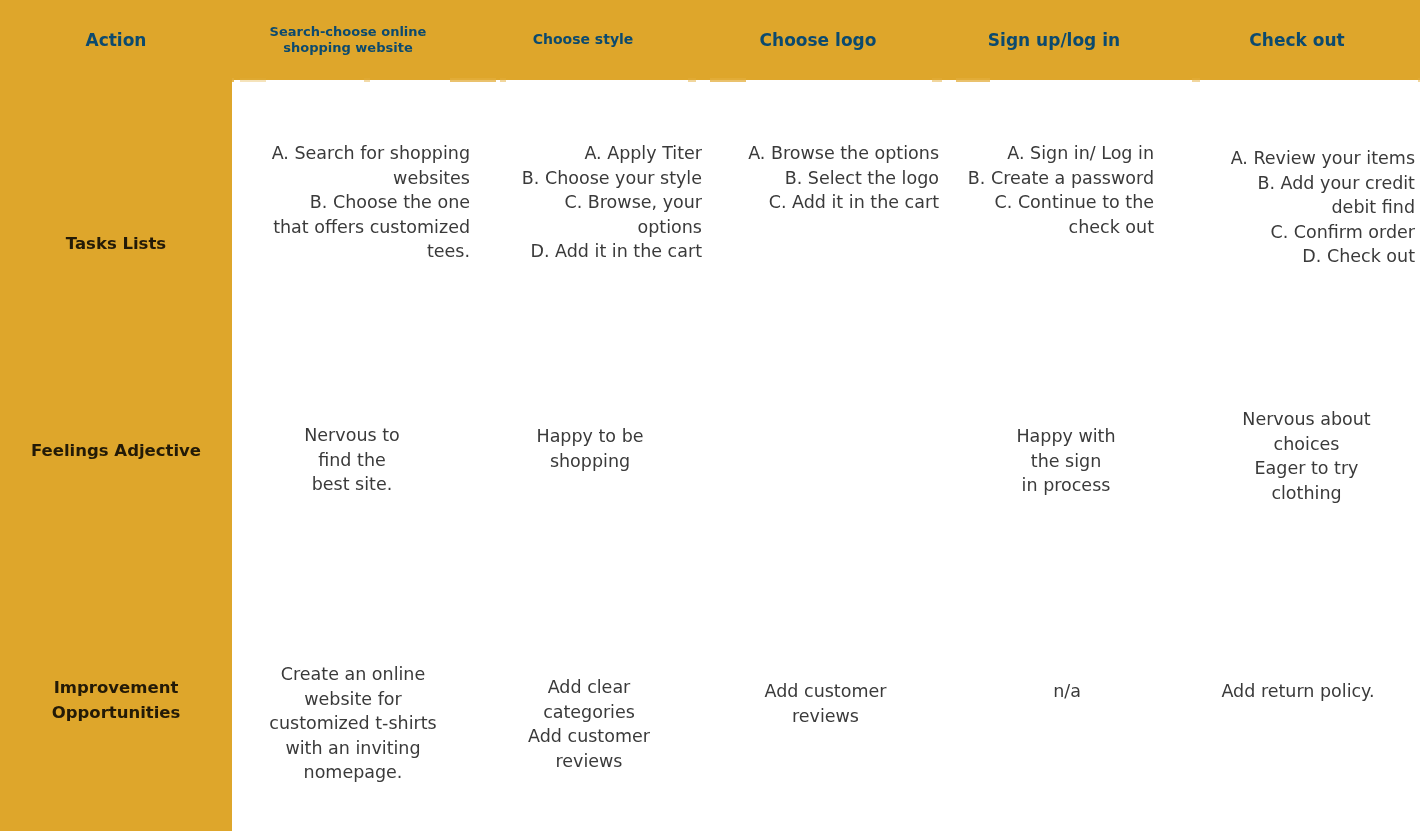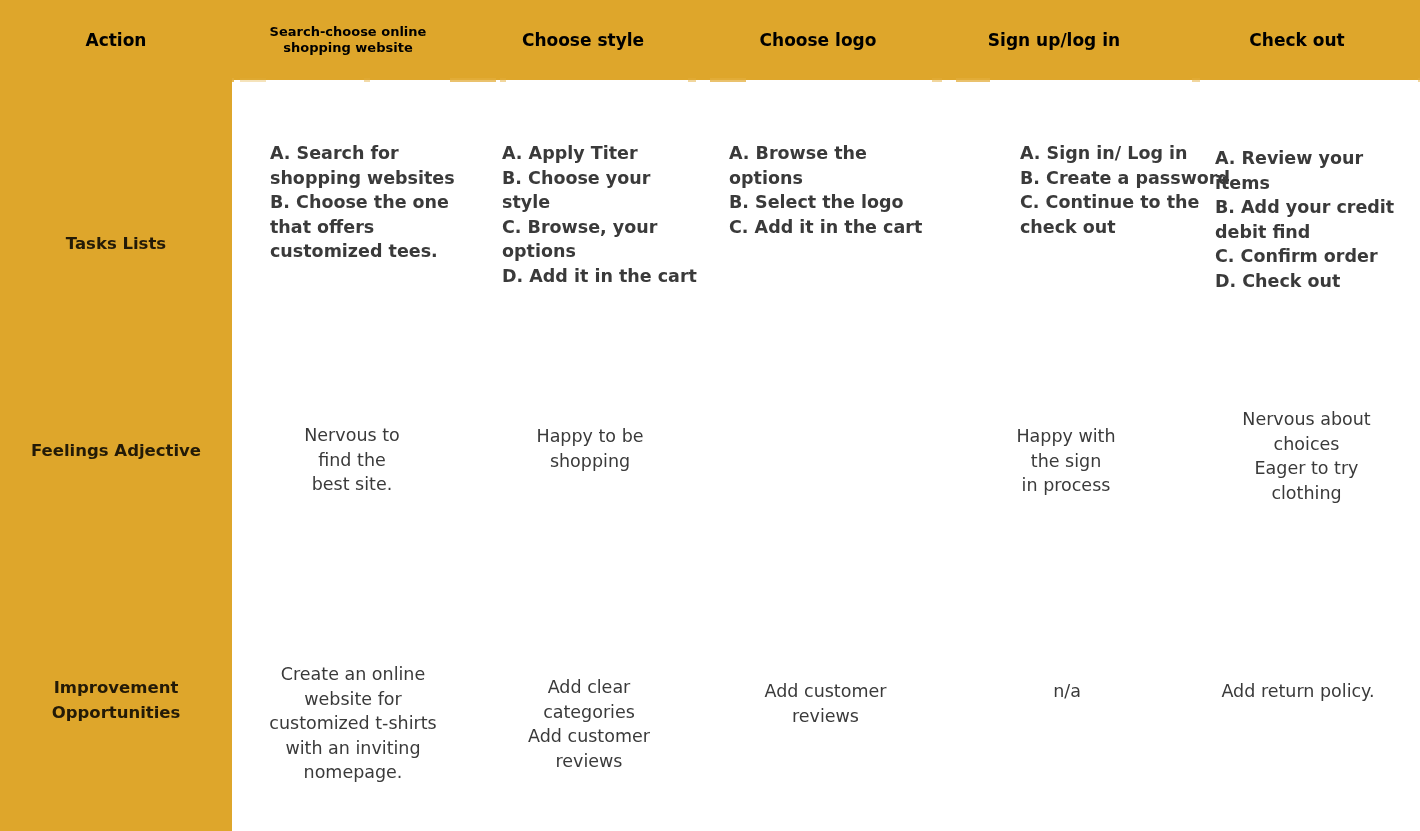--- a/index.html
+++ b/index.html
@@ -84,29 +84,29 @@
     width: 1420px;
     height: 80px;
     display: flex;
     z-index: 5;
   }
   .header-cell {
     display: flex;
     align-items: center;
     justify-content: center;
     text-align: center;
-    color: #000000;
+    color: #0c4a6e;
     font-weight: bold;
     line-height: 1.22;
     padding: 0 6px;
     box-sizing: border-box;
   }
   .header-cell.rowaxis { width: 232px; font-size: 17px; }
   .header-cell.c0 { width: 232px; font-size: 13px; }
-  .header-cell.c1 { width: 238px; font-size: 17px; }
+  .header-cell.c1 { width: 238px; font-size: 14px; }
   .header-cell.c2 { width: 232px; font-size: 17px; text-align: right; }
   .header-cell.c3 { width: 240px; font-size: 17px; }
   .header-cell.c4 { width: 246px; font-size: 17px; }
 
   
   .row-label {
     position: absolute;
     left: 0;
     width: 232px;
     text-align: center;
@@ -122,28 +122,28 @@
 
   
   .cell {
     position: absolute;
     color: #3a3a3a;
     font-size: 17.5px;
     line-height: 1.40;
     white-space: pre-line;
     z-index: 6;
   }
-  .cell.left   { text-align: left; font-weight: bold; }
+  .cell.left   { text-align: right; }
   .cell.center { text-align: center; }
 
   
   #cell-0-0 { left: 270px; top: 141px; width: 200px; }
   #cell-0-1 { left: 502px; top: 141px; width: 200px; }
   #cell-0-2 { left: 729px; top: 141px; width: 210px; }
-  #cell-0-3 { left: 1020px; top: 141px; width: 210px; }
+  #cell-0-3 { left: 944px; top: 141px; width: 210px; }
   #cell-0-4 { left: 1215px; top: 146px; width: 200px; }
 
   
   #cell-1-0 { left: 252px; top: 423px; width: 200px; }
   #cell-1-1 { left: 490px; top: 424px; width: 200px; }
   #cell-1-2 { left: 720px; top: 423px; width: 216px; }
   #cell-1-3 { left: 966px; top: 424px; width: 200px; }
   #cell-1-4 { left: 1205px; top: 407px; width: 203px; }
 
   

